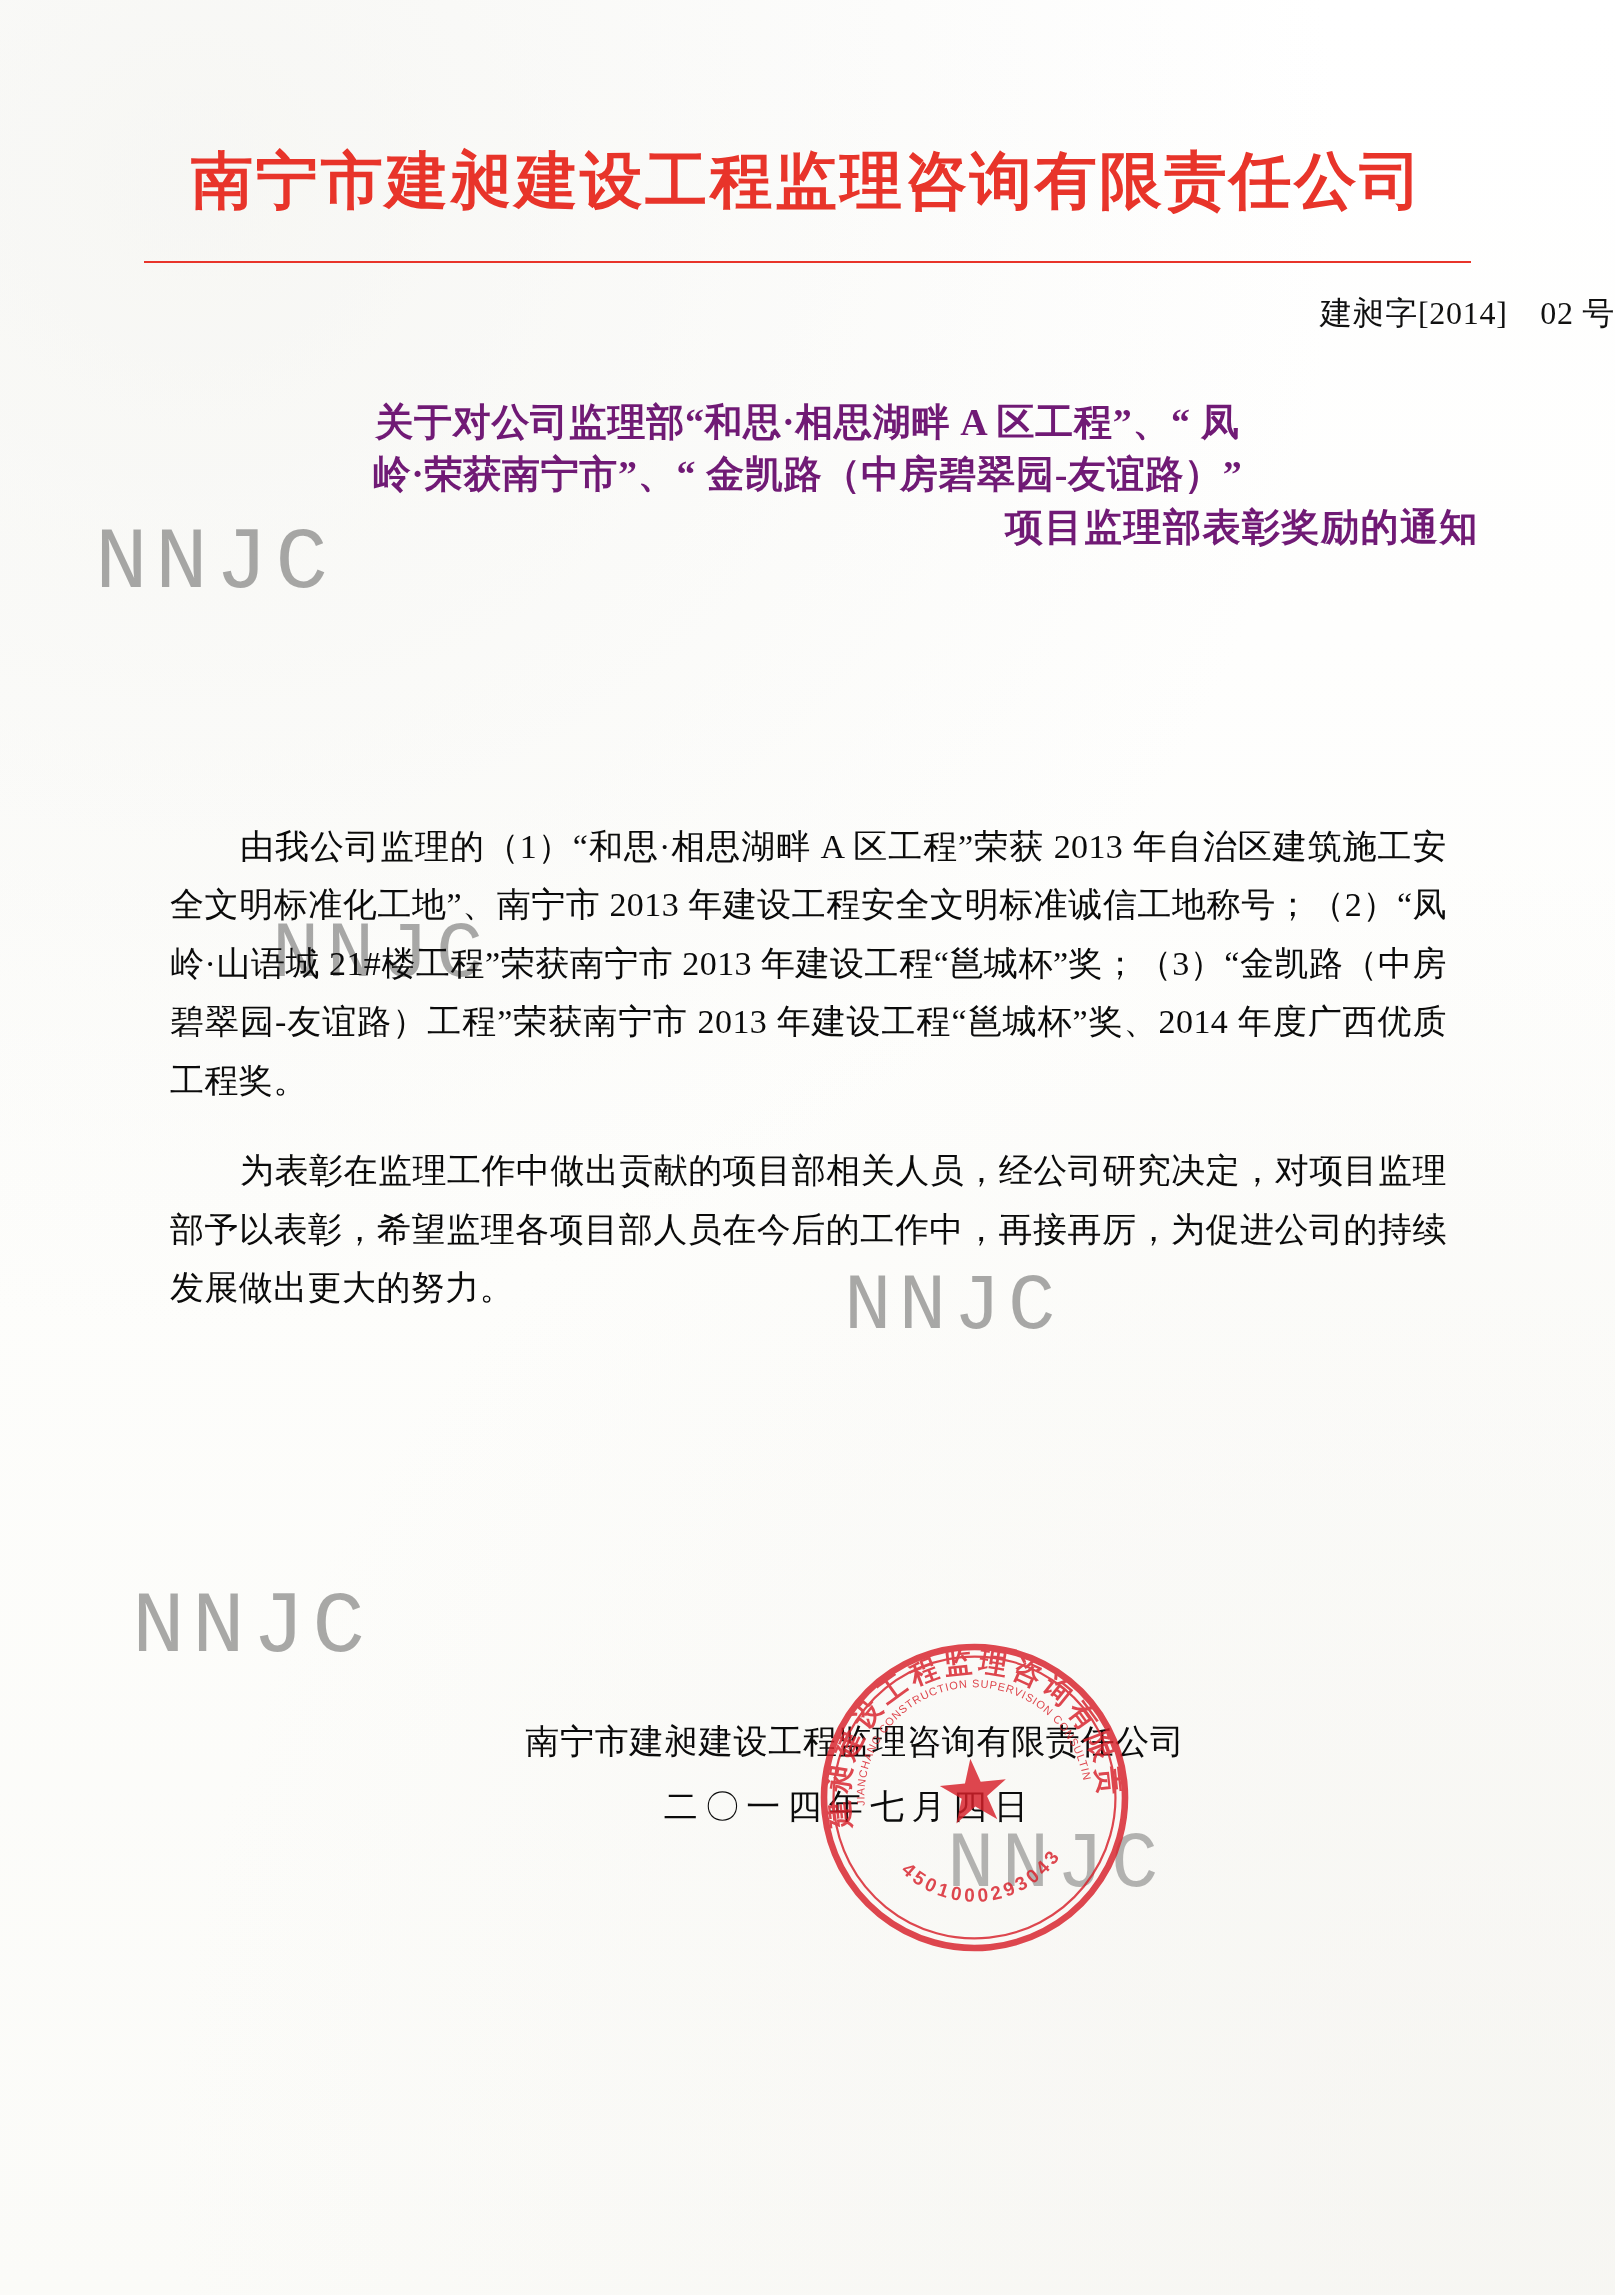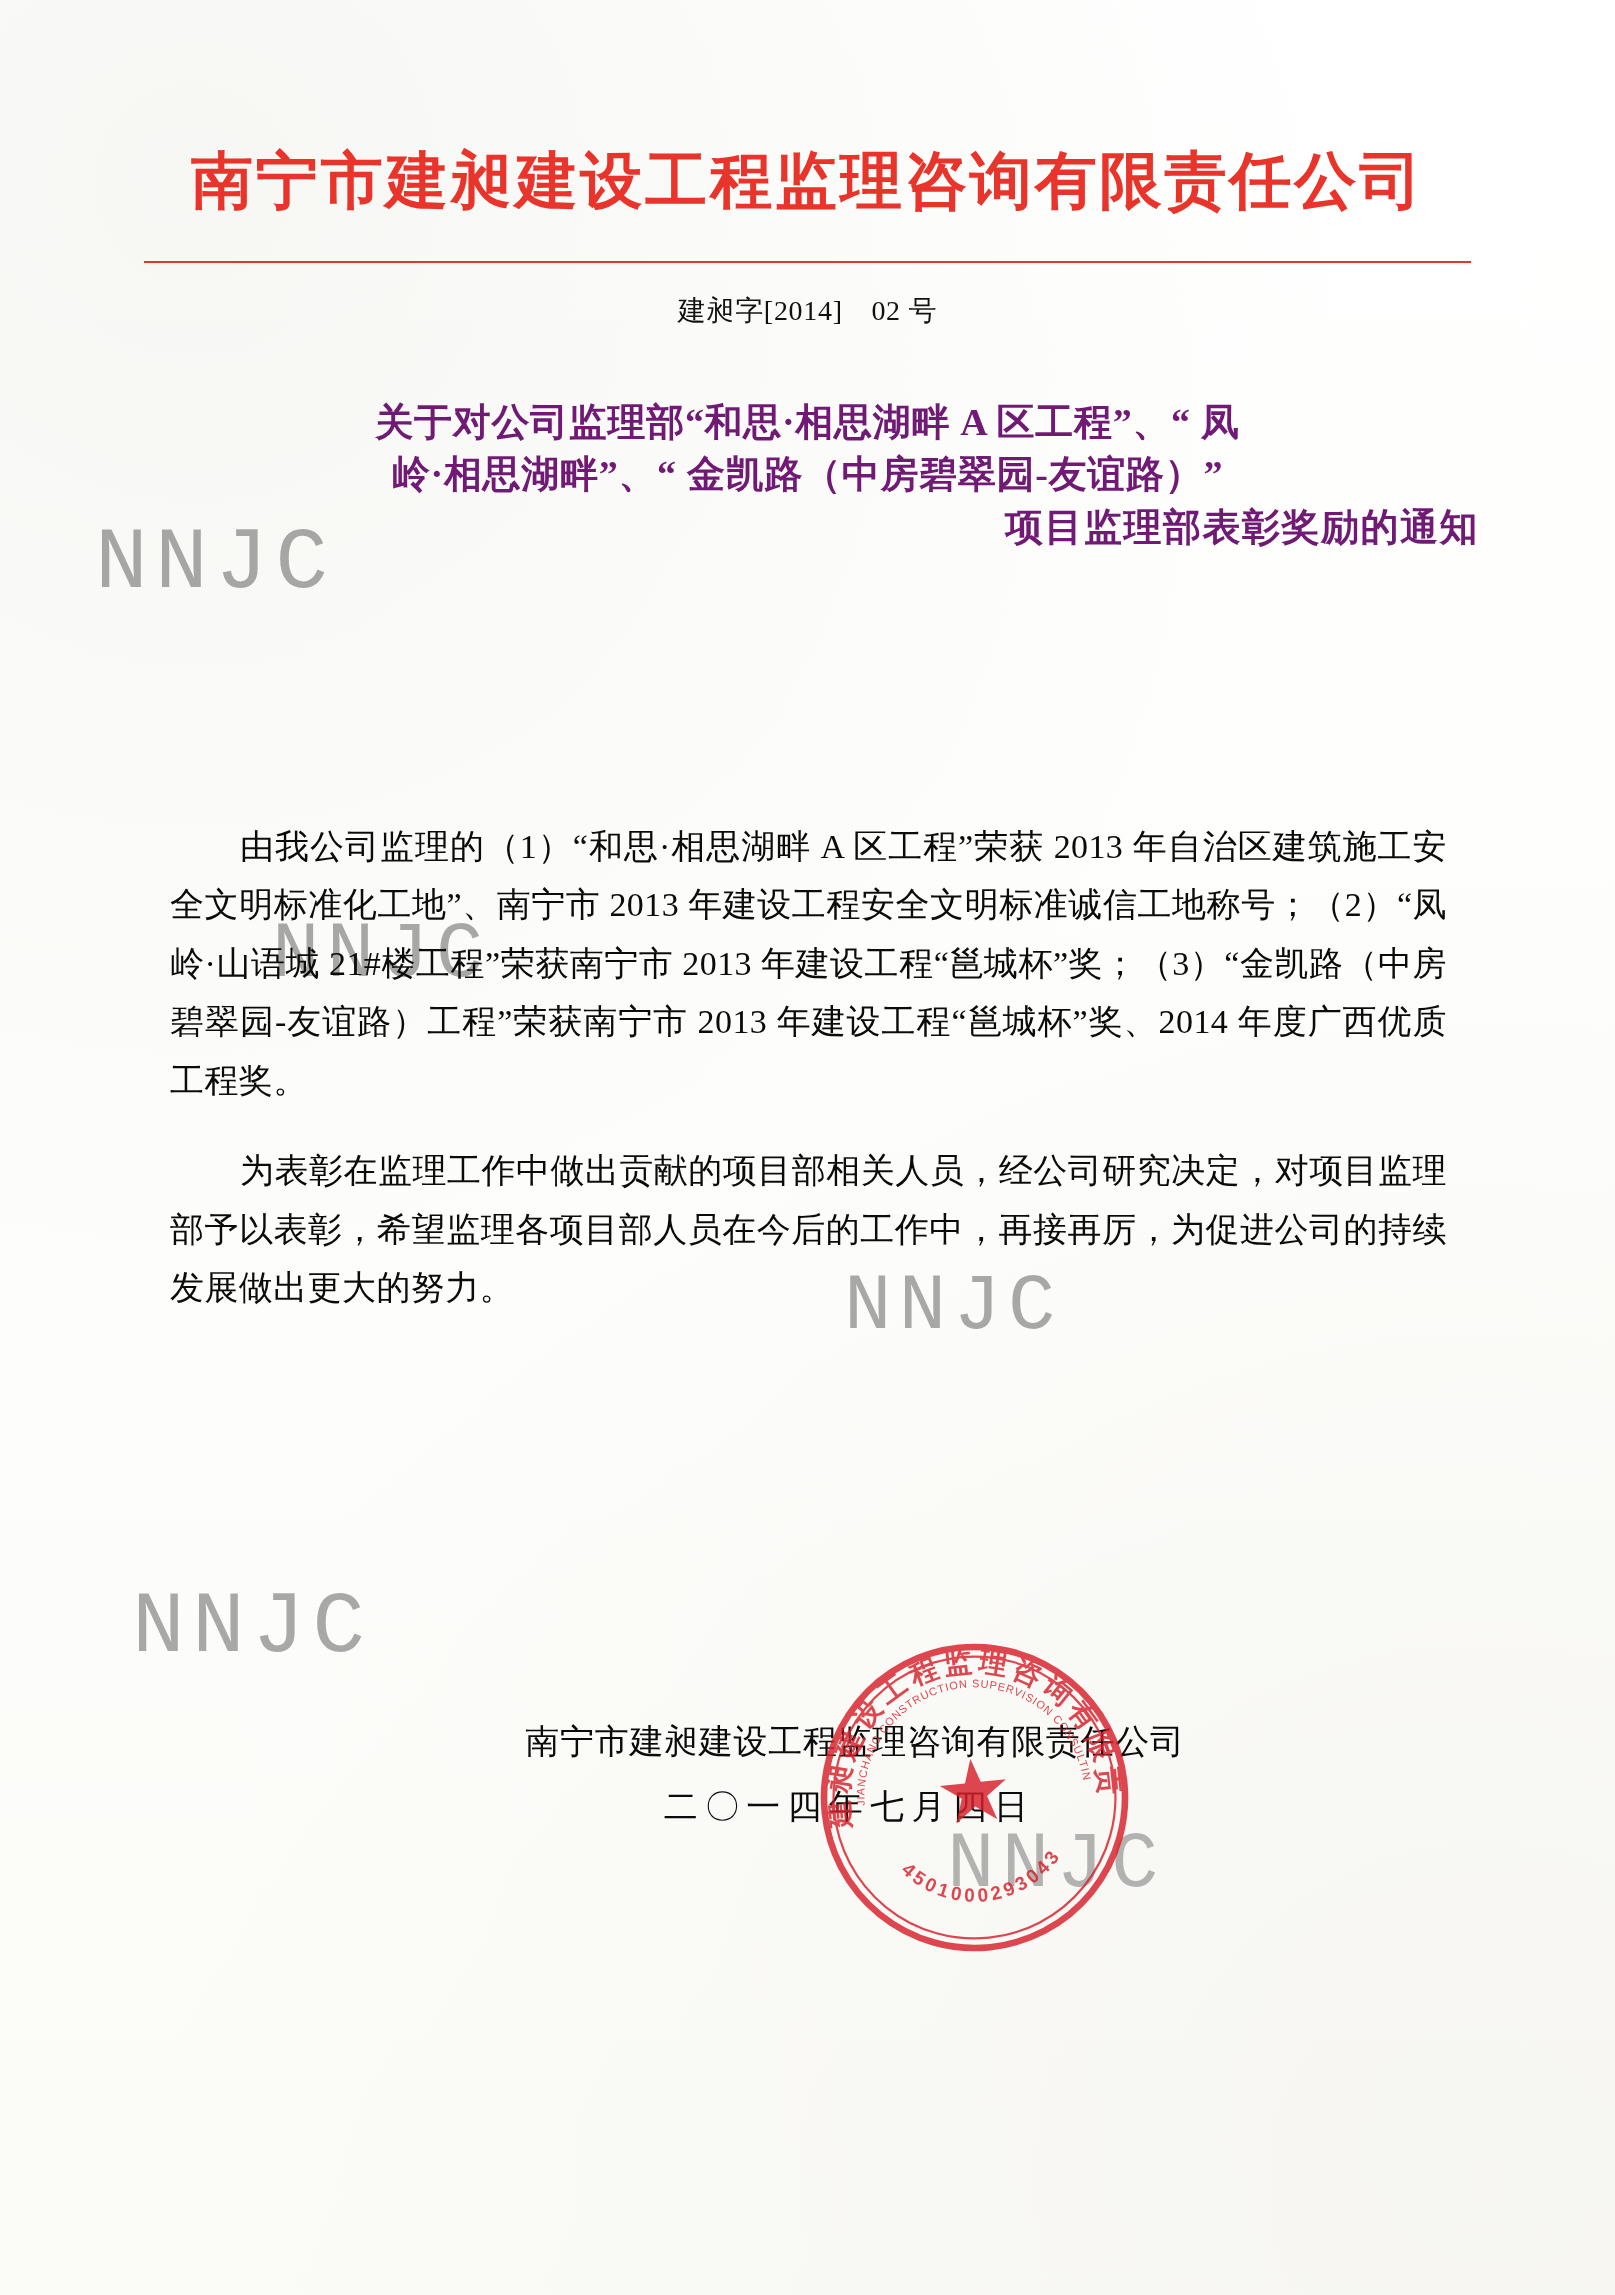--- a/index.html
+++ b/index.html
@@ -48,22 +48,22 @@
     left: 144px;
     width: 1327px;
     height: 2.2px;
     background: #e8342a;
   }
   .doc-number {
     position: absolute;
     top: 292px;
     left: 0;
     width: 100%;
-    text-align: center;
-    font-size: 28px;
+    text-align: right;
+    font-size: 32px;
     color: #111;
     letter-spacing: 0.7px;
   }
 
   
   .title-block {
     position: absolute;
     top: 396px;
     left: 136px;
     width: 1343px;
@@ -150,21 +150,21 @@
   <div class="wm wm3 wm-sm">NNJC</div>
   <div class="wm wm4">NNJC</div>
   <div class="wm wm5 wm-sm">NNJC</div>
 
   <div class="letterhead">南宁市建昶建设工程监理咨询有限责任公司</div>
   <div class="header-rule"></div>
   <div class="doc-number">建昶字[2014]　02 号</div>
 
   <div class="title-block">
     <span class="title-line l1">关于对公司监理部“和思·相思湖畔 A 区工程”、“ 凤</span>
-    <span class="title-line l2">岭·相思湖畔”、“ 金凯路（中房碧翠园-友谊路）”</span>
+    <span class="title-line l2">岭·荣获南宁市”、“ 金凯路（中房碧翠园-友谊路）”</span>
     <span class="title-line l3">项目监理部表彰奖励的通知</span>
   </div>
 
   <div class="body-block">
     <p class="para">由我公司监理的（1）“和思·相思湖畔 A 区工程”荣获 2013 年自治区建筑施工安全文明标准化工地”、南宁市 2013 年建设工程安全文明标准诚信工地称号；（2）“凤岭·山语城 21#楼工程”荣获南宁市 2013 年建设工程“邕城杯”奖；（3）“金凯路（中房碧翠园-友谊路）工程”荣获南宁市 2013 年建设工程“邕城杯”奖、2014 年度广西优质工程奖。</p>
     <p class="para">为表彰在监理工作中做出贡献的项目部相关人员，经公司研究决定，对项目监理部予以表彰，希望监理各项目部人员在今后的工作中，再接再厉，为促进公司的持续发展做出更大的努力。</p>
   </div>
 
   <div class="sign-block">
     <span class="sign-company">南宁市建昶建设工程监理咨询有限责任公司</span>

